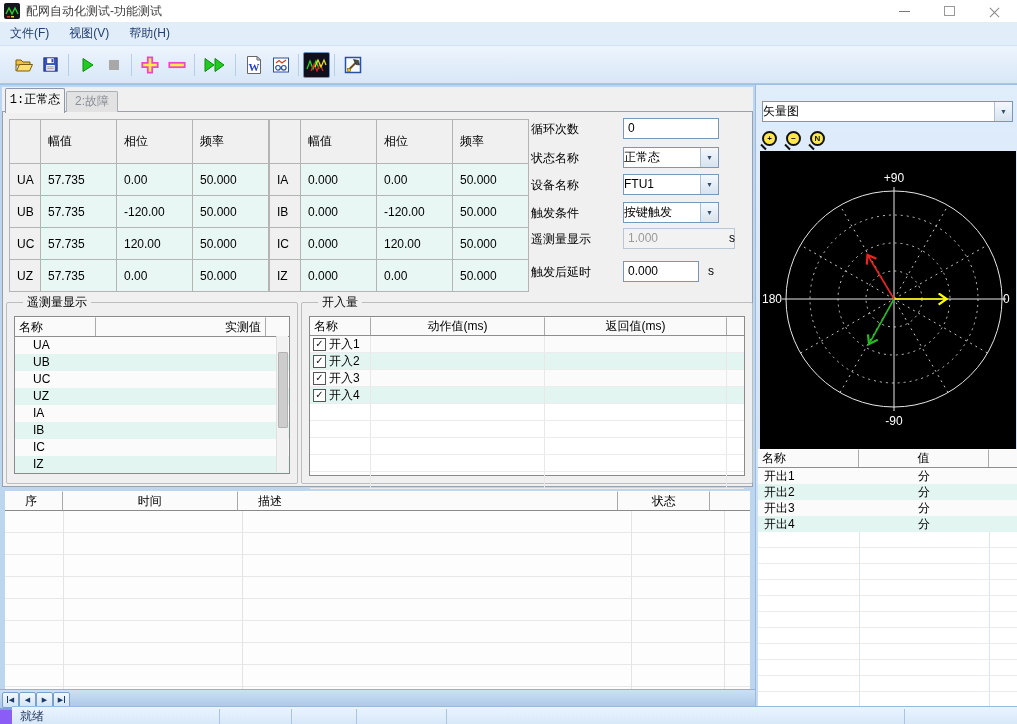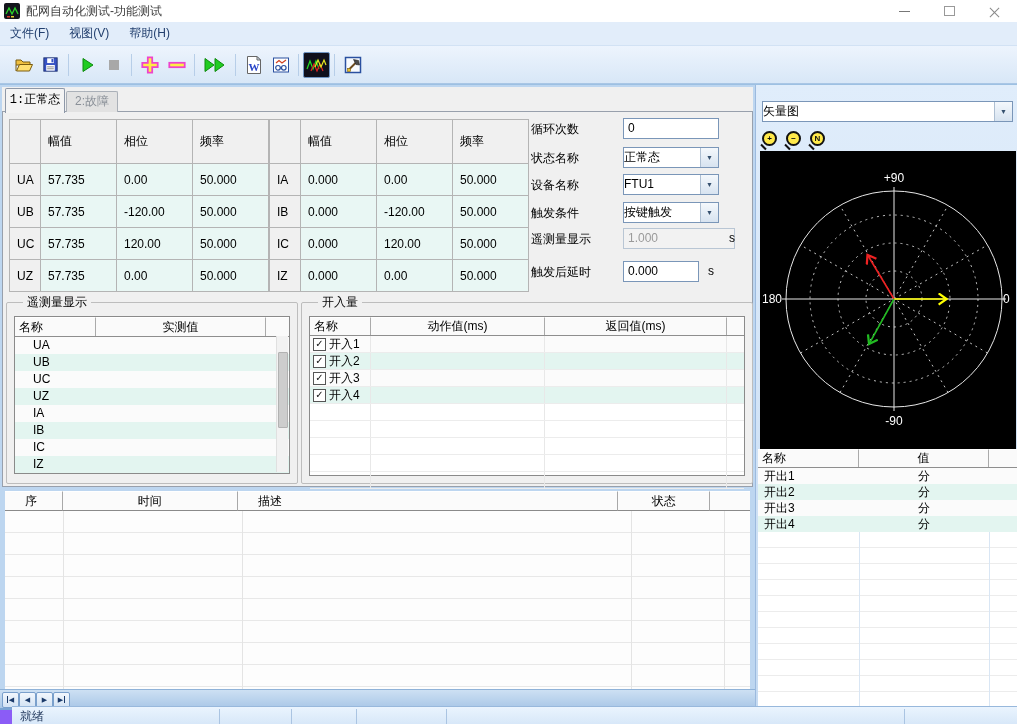--- a/index.html
+++ b/index.html
@@ -59,21 +59,21 @@
   .groupbox{position:absolute;border:1px solid #bdbdbd;border-radius:2px;}
   .gb-title{position:absolute;top:-8px;left:8px;background:#f0f0f0;padding:0 4px;line-height:14px;margin-left:8px;}
 
   
   .lhead{display:flex;background:#fafafa;border-bottom:1px solid #8e8e8e;}
   .lhead .hc{box-sizing:border-box;border-right:1px solid #aaa;border-top:1px solid #fff;line-height:18px;padding:0 4px;overflow:hidden;white-space:nowrap;}
   .lrow{display:flex;align-items:center;}
   .alt0{background:#fbfbfb;} .alt1{background:#e3f5f0;}
 
   .tele-table{position:absolute;left:7px;top:13px;width:276px;height:158px;background:#fff;border:1px solid #8a8a8a;box-sizing:border-box;}
-  .tele-name{width:81px;} .tele-val{width:170px;text-align:center;}
+  .tele-name{width:81px;} .tele-val{width:170px;text-align:right;}
   .tele-row{height:17px;line-height:17px;}
   .tele-row .tele-name{padding-left:18px;box-sizing:border-box;}
   .tele-scroll{position:absolute;right:1px;top:19px;bottom:1px;width:11px;background:#f2f2f2;border-left:1px solid #e0e0e0;}
   .tele-thumb{position:absolute;left:1px;top:16px;width:8px;height:74px;background:#cdcdcd;border:1px solid #b2b2b2;border-radius:1px;}
 
   .di-table{position:absolute;left:7px;top:13px;width:436px;height:160px;background:#fff;border:1px solid #8a8a8a;box-sizing:border-box;}
   .di-name{width:61px;} .di-act{width:174px;text-align:center;} .di-ret{width:182px;text-align:center;}
   .di-row{height:16px;line-height:16px;border-bottom:1px solid #ececec;}
   .di-row .cell{box-sizing:border-box;border-right:1px solid #e8e8e8;height:16px;display:flex;align-items:center;}
   .checkbox{width:11px;height:11px;border:1px solid #555;background:#fff;margin:0 3px 0 3px;font:bold 10px/10px "DejaVu Sans",sans-serif;text-align:center;color:#111;flex:none;}

